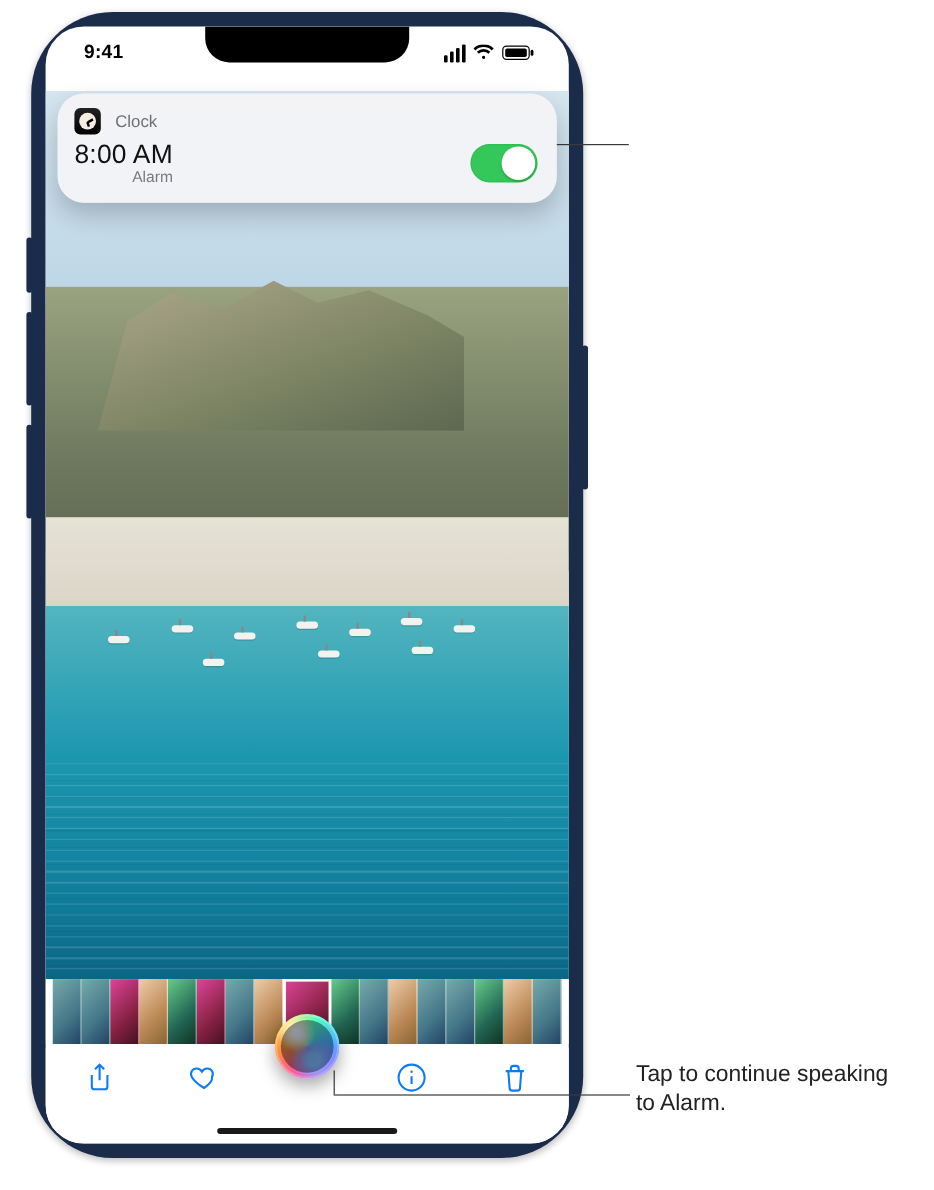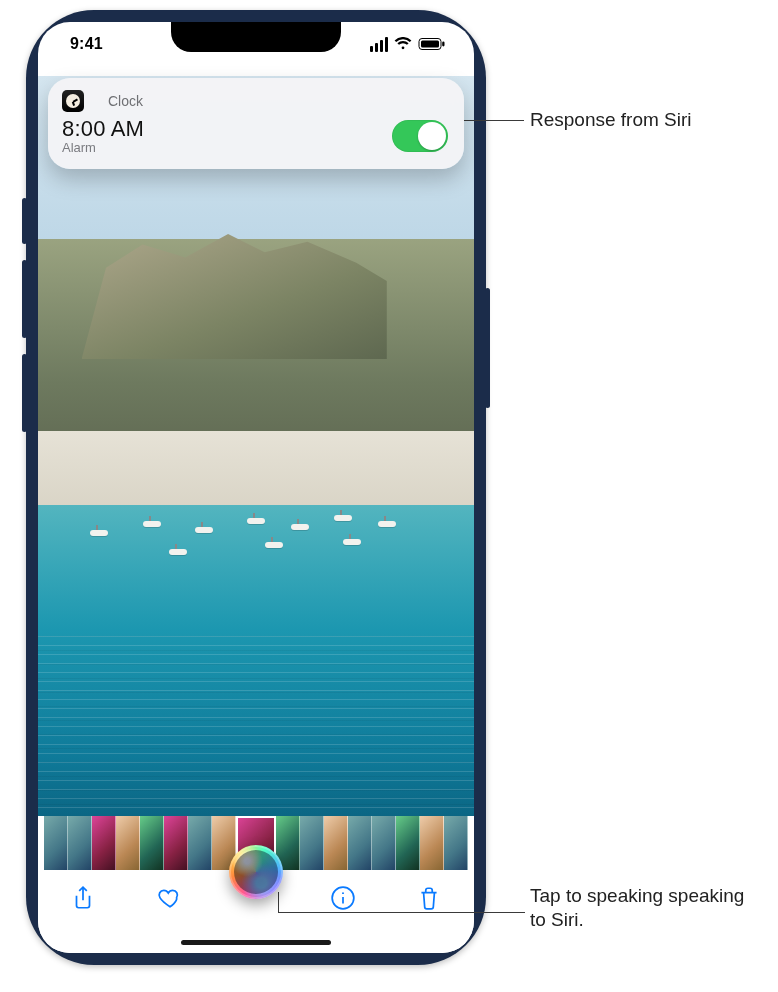--- a/index.html
+++ b/index.html
@@ -107,34 +107,34 @@
     position: absolute;
     left: 10px; right: 10px;
     top: 56px;
     background: rgba(244,244,246,.96);
     border-radius: 22px;
     padding: 12px 16px 14px 14px;
     box-shadow: 0 10px 22px rgba(0,0,0,.22);
     z-index: 30;
     backdrop-filter: blur(6px);
   }
-  .sc-header { display:flex; align-items:center; gap:24px; margin-bottom:4px;}
+  .sc-header { display:flex; align-items:center; gap:12px; margin-bottom:4px;}
   .clock-ico {
     width:22px;height:22px;border-radius:5px;
     background: linear-gradient(180deg,#222,#000);
     display:flex;align-items:center;justify-content:center;
   }
   .clock-face{width:14px;height:14px;border-radius:50%;background:#f4ede0;position:relative}
   .clock-face::before,.clock-face::after{content:"";position:absolute;left:50%;top:50%;background:#000;transform-origin:left center}
   .clock-face::before{width:5px;height:1.5px;transform:rotate(-30deg)}
   .clock-face::after{width:4px;height:1.5px;transform:rotate(70deg)}
   .sc-app { font-size:14px;color:#6f7074; }
   .sc-body { display:flex;align-items:center;justify-content:space-between; margin-top:4px;}
   .sc-text .time { font-size:22px;font-weight:400;color:#111;line-height:1.15;letter-spacing:.2px}
-  .sc-text .sub { font-size:13px;color:#7a7b80;margin-top:-1px;}
+  .sc-text .sub { font-size:13px;color:#7a7b80;margin-top:-1px;text-align:right;}
   
   .toggle {
     width:56px;height:32px;border-radius:16px;background:#34c759;position:relative;
     box-shadow: inset 0 0 0 1px rgba(0,0,0,.05);
   }
   .toggle .knob{ position:absolute;right:2px;top:2px;width:28px;height:28px;border-radius:50%;background:#fff;box-shadow:0 1px 2px rgba(0,0,0,.25)}
   
   .thumbs {
     position:absolute;left:0;right:0;top:794px;height:54px;
     display:flex;align-items:stretch;justify-content:center;gap:0;
@@ -317,18 +317,17 @@
         </div>
       </div>
 
       <div class="siri-orb"></div>
 
       <div class="hbar"></div>
     </div>
   </div>
 
   <div class="callout-line cl1"></div>
-  <div class="callout-label lb1">Response from Siri</div>
 
   <div class="cl2-v"></div>
   <div class="callout-line cl2-h"></div>
-  <div class="callout-label lb2">Tap to speaking speaking to Siri.</div>
+  <div class="callout-label lb2">Tap to continue speaking to Alarm.</div>
 </div>
 
 </body></html>

